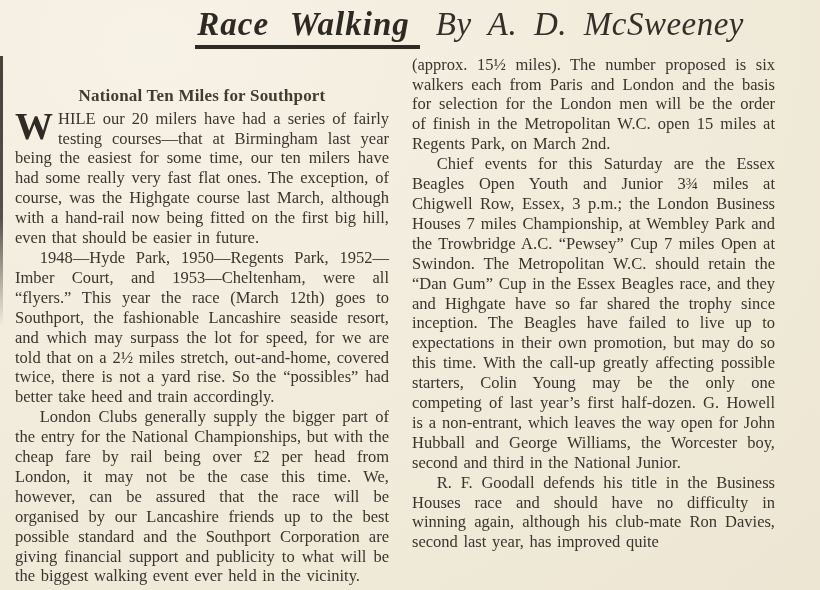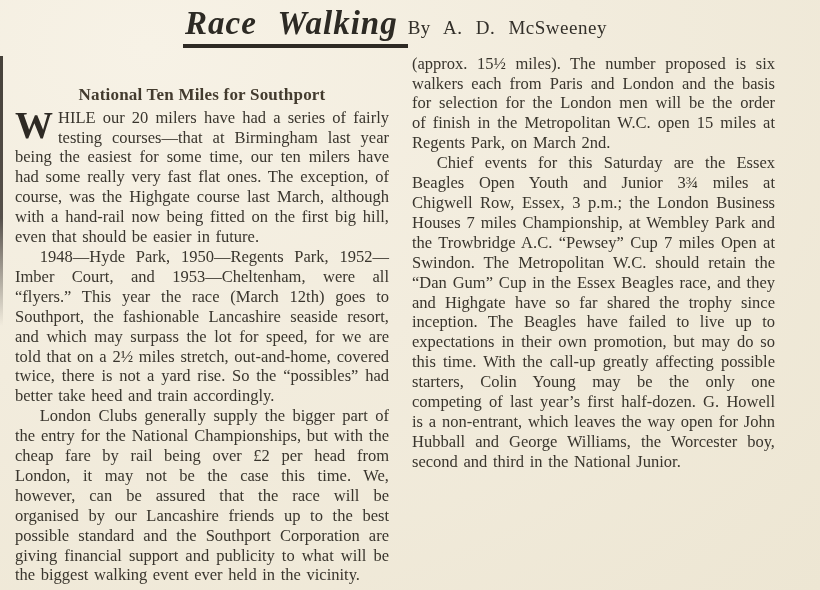--- a/index.html
+++ b/index.html
@@ -10,31 +10,32 @@
     overflow:hidden;
     background:
       radial-gradient(ellipse at 18% 8%, #f7f2e6 0%, #f2ecdd 45%, #ede6d3 100%);
     color:#36322b;
   }
   .scan-edge {
     position:absolute; left:0; top:56px; width:3px; height:270px;
     background:linear-gradient(to bottom, #46413a 0%, #56504a 60%, rgba(86,80,74,0) 100%);
   }
   .header {
-    display:flex; justify-content:center; align-items:baseline;
-    padding:6px 46px 0 16px;
+    display:flex; justify-content:flex-end; align-items:baseline;
+    padding:6px 76px 0 16px;
+    gap:16px;
   }
   .title {
     font-style:italic; font-weight:bold; font-size:33px;
     letter-spacing:1px; word-spacing:12px; color:#2d2a24;
     display:inline-block; border-bottom:4px solid #2e2a24;
     padding:0 10px 3px 2px; line-height:1.05;
   }
   .byline {
-    font-size:19px; color:#33302a;
+    font-style:italic; font-size:33px; color:#33302a;
     word-spacing:8px; letter-spacing:0.5px;
   }
   .columns {
     display:flex; gap:23px; padding:6px 0 0 15px;
   }
   .col-left  { width:374px;margin-top:29px; }
   .col-right { width:363px; }
   .section-heading {
     text-align:center; font-weight:bold; font-size:17px;
     color:#433b2e; margin:2px 0 3px 0; letter-spacing:0.2px;
@@ -72,16 +73,17 @@
       <div class="section-heading">National Ten Miles for Southport</div>
       <p><span class="dropcap">W</span><span>HILE our 20 milers have had a series of fairly testing courses—that at Birmingham last year being the easiest for some time, our ten milers have had some really very fast flat ones.  The exception, of course, was the Highgate course last March, although with a hand-rail now being fitted on the first big hill, even that should be easier in future.</span></p>
       <p class="indent">1948—Hyde Park, 1950—Regents Park, 1952—Imber Court, and 1953—Cheltenham, were all “flyers.”  This year the race (March 12th) goes to Southport, the fashionable Lancashire seaside resort, and which may surpass the lot for speed, for we are told that on a 2½ miles stretch, out-and-home, covered twice, there is not a yard rise.  So the “possibles” had better take heed and train accordingly.</p>
       <p class="indent">London Clubs generally supply the bigger part of the entry for the National Championships, but with the cheap fare by rail being over £2 per head from London, it may not be the case this time. We, however, can be assured that the race will be organised by our Lancashire friends up to the best possible standard and the Southport Corporation are giving financial support and publicity to what will be the biggest walking event ever held in the vicinity.</p>
       <div class="cutoff-line">Herne Street W.C. Race</div>
     </div>
 
     <div class="col-right body-text">
       <p>(approx. 15½ miles).  The number proposed is six walkers each from Paris and London and the basis for selection for the London men will be the order of finish in the Metropolitan W.C. open 15 miles at Regents Park, on March 2nd.</p>
       <p class="indent">Chief events for this Saturday are the Essex Beagles Open Youth and Junior 3¾ miles at Chigwell Row, Essex, 3 p.m.; the London Business Houses 7 miles Championship, at Wembley Park and the Trowbridge A.C. “Pewsey” Cup 7 miles Open at Swindon.  The Metropolitan W.C. should retain the “Dan Gum” Cup in the Essex Beagles race, and they and Highgate have so far shared the trophy since inception.  The Beagles have failed to live up to expectations in their own promotion, but may do so this time.  With the call-up greatly affecting possible starters, Colin Young may be the only one competing of last year’s first half-dozen.  G. Howell is a non-entrant, which leaves the way open for John Hubball and George Williams, the Worcester boy, second and third in the National Junior.</p>
+      <p class="indent">R. F. Goodall defends his title in the Business Houses race and should have no difficulty in winning again, although his club-mate Ron Davies, second last year, has improved quite</p>
     </div>
 
   </div>
 </div>
 
 </body></html>

